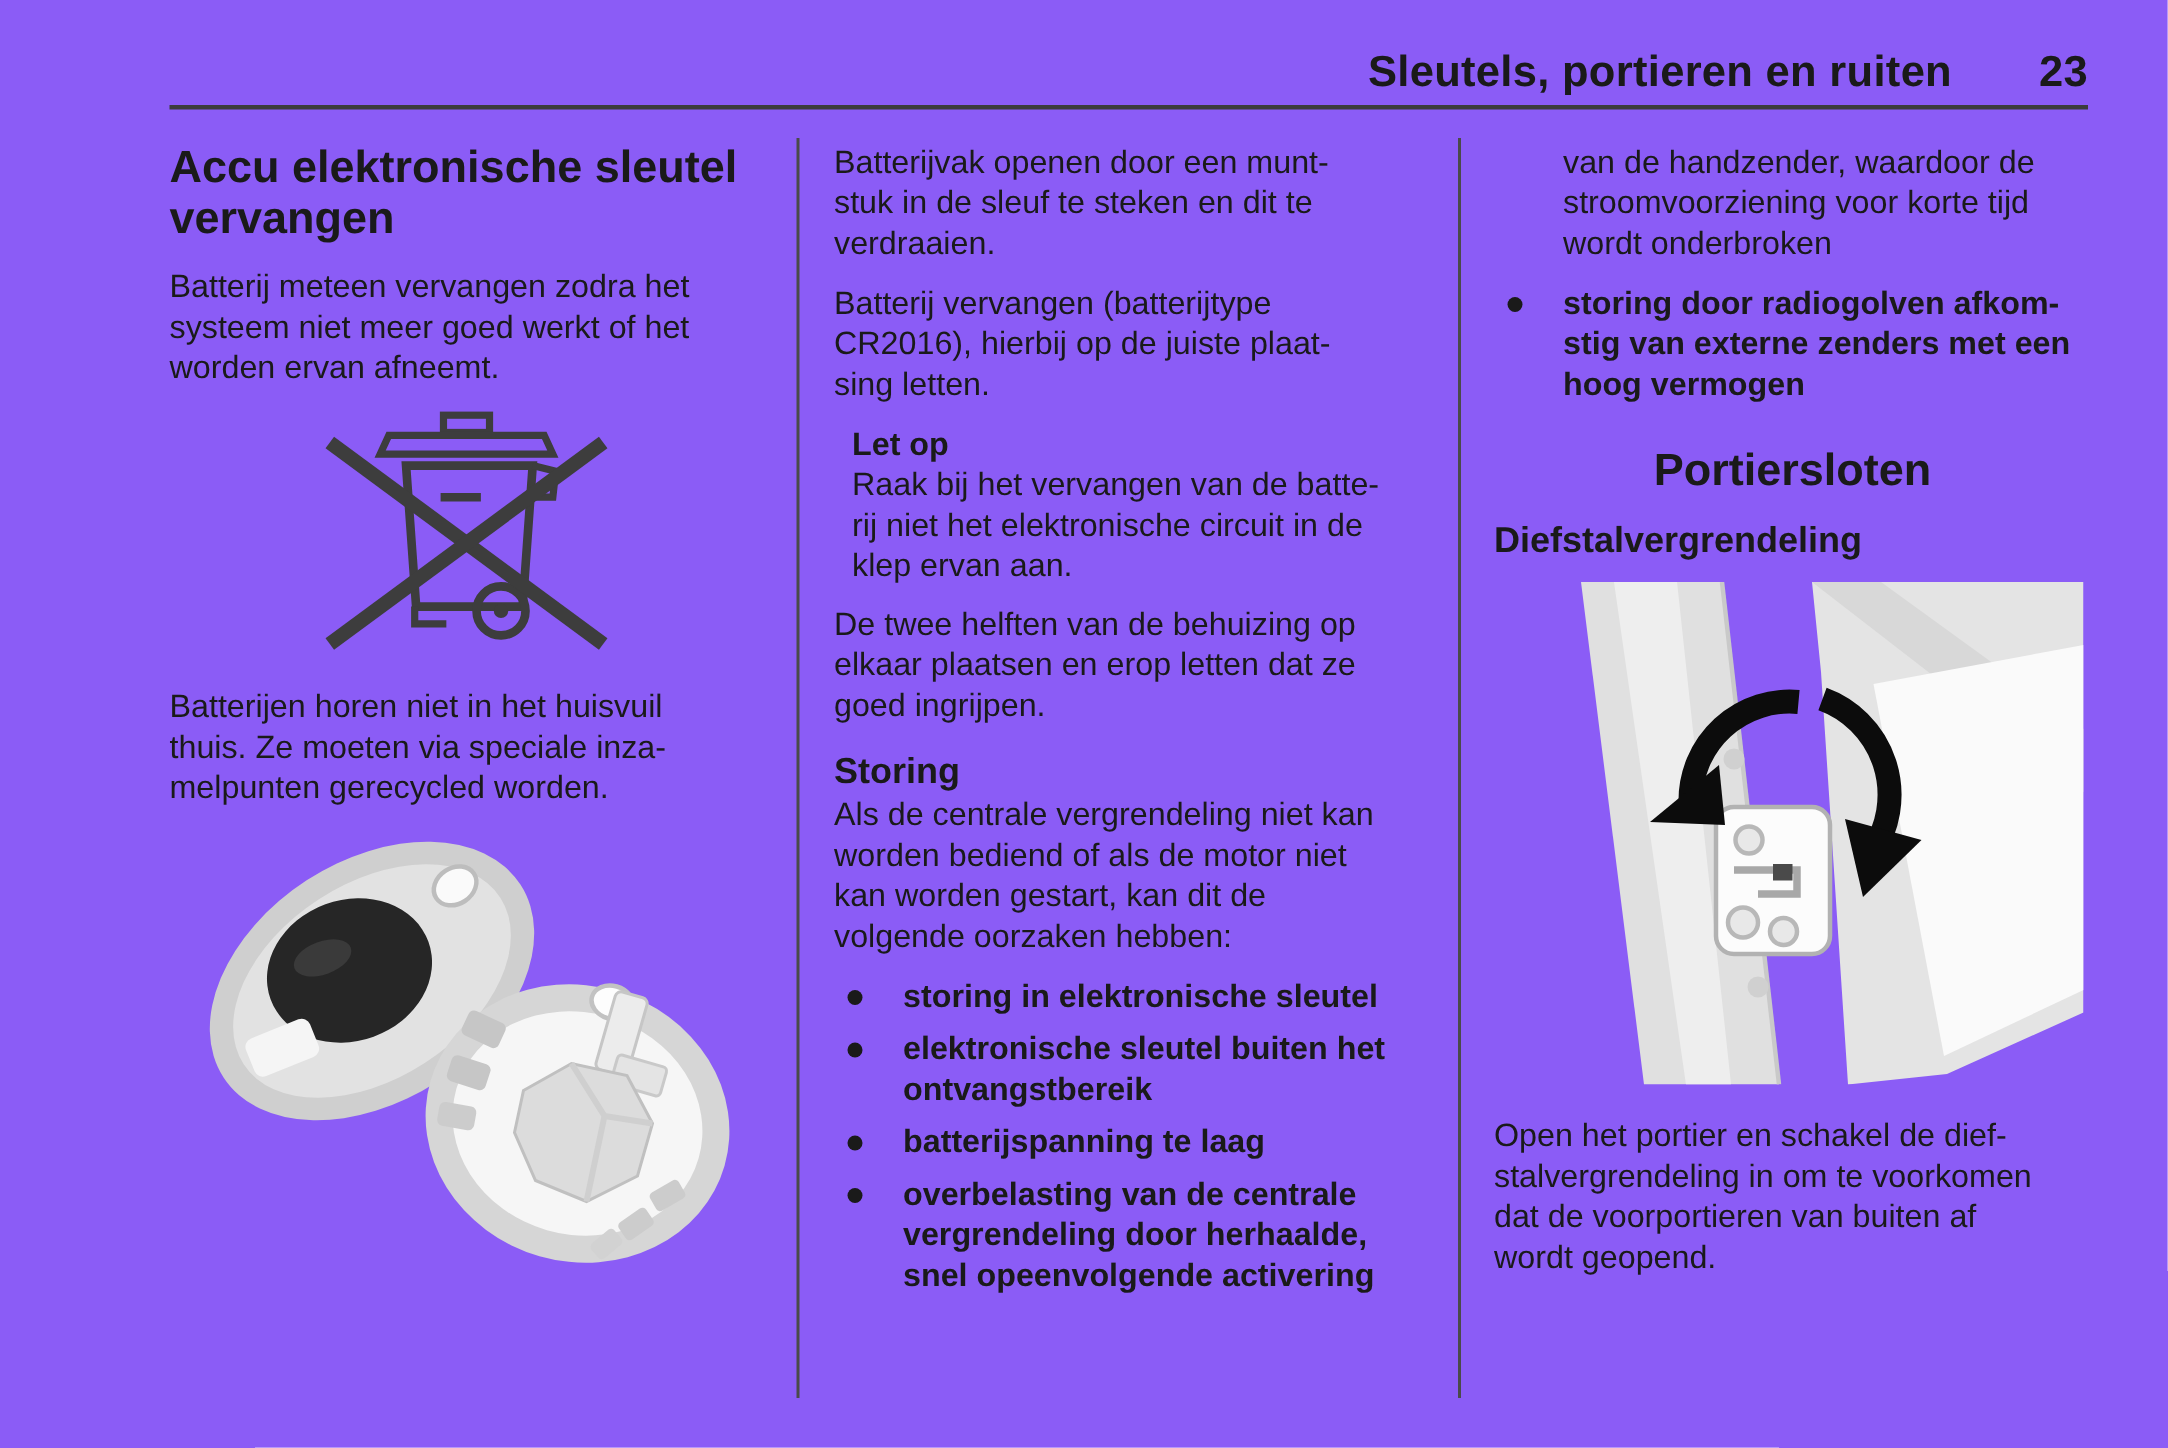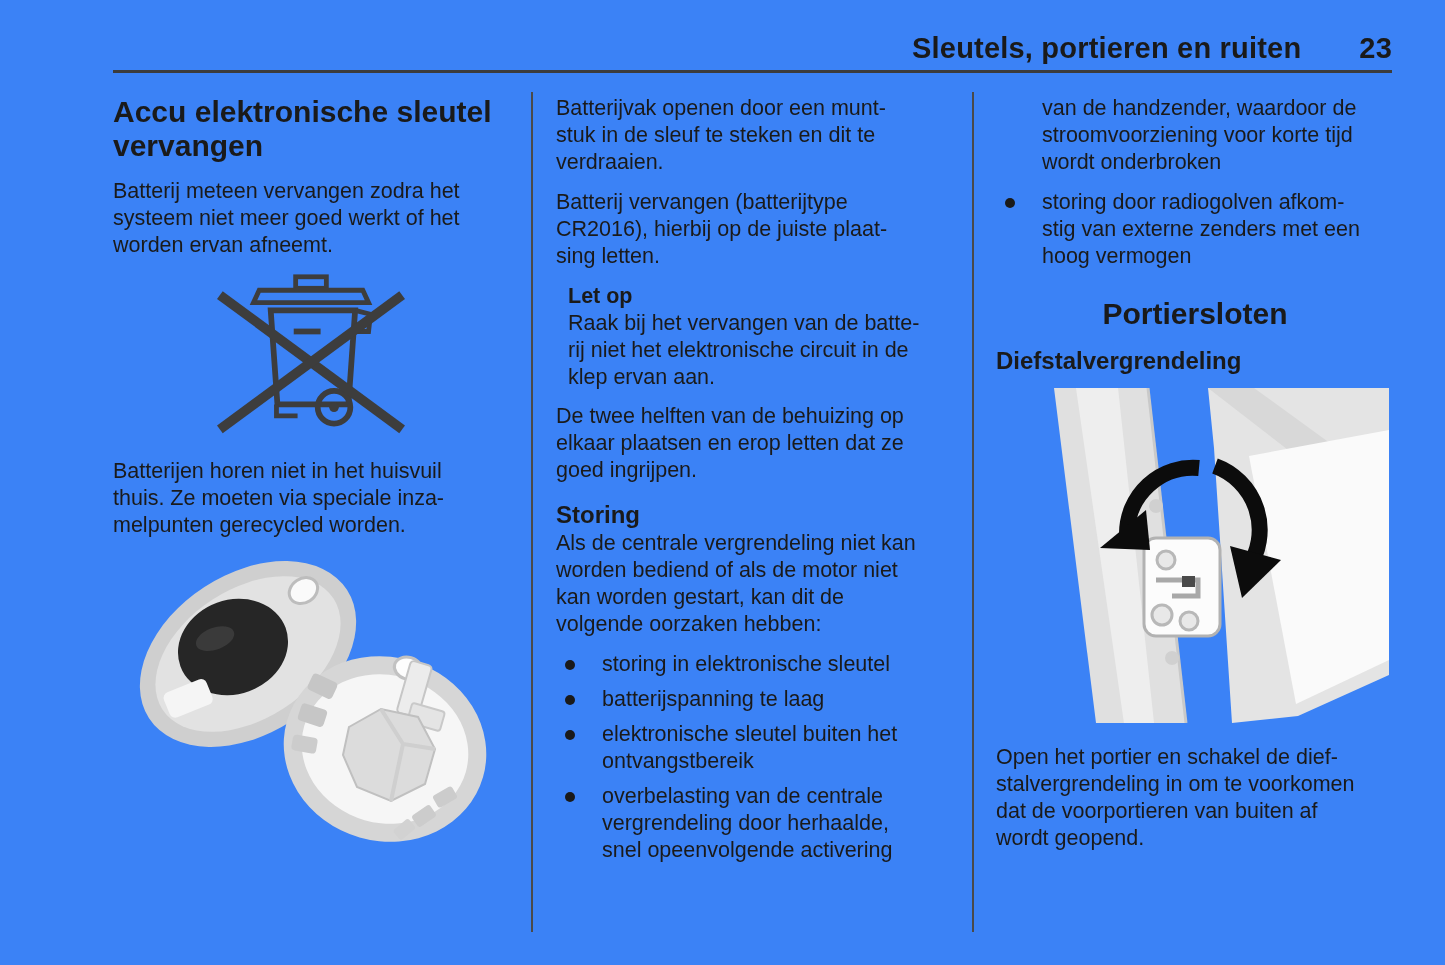--- a/index.html
+++ b/index.html
@@ -2,21 +2,21 @@
 <html><head>
 <meta charset="utf-8">
 <style>
   * { margin:0; padding:0; box-sizing:border-box; }
   html,body { background:#ffffff; }
   body {
     width:1445px; height:965px; position:relative; overflow:hidden;
     font-family:"Liberation Sans","DejaVu Sans",sans-serif;
     color:#1a1a1a;
   }
-  .page { position:absolute; inset:0; background:#3b82f6; }
+  .page { position:absolute; inset:0; background:#8b5cf6; }
 
   .page-header {
     position:absolute; left:113px; top:0; width:1279px; height:73px;
     border-bottom:3px solid #3c3c3c;
     display:flex; justify-content:flex-end; align-items:flex-end;
     padding-bottom:5px; font-weight:bold; font-size:29px; letter-spacing:.2px;
   }
   .page-num { margin-left:58px; }
 
   .vdiv { position:absolute; top:92px; height:840px; width:2px; background:#4a4a4a; }
@@ -30,21 +30,21 @@
 
   .ml { white-space:pre-line; }
   .para { margin-bottom:13px; }
 
   .h1 { font-size:30px; line-height:34px; font-weight:bold; margin-bottom:15px; }
   .h2 { font-size:24px; line-height:30px; font-weight:bold; }
 
   .note { margin:12px 0 12px 12px; }
   .note-title { font-weight:bold; }
 
-  .bullets { list-style:none; }
+  .bullets { list-style:none;font-weight:bold; }
   .bullets li { position:relative; padding-left:46px; margin-bottom:8px; }
   .dot { position:absolute; left:9px; top:9px; width:10px; height:10px;
          border-radius:50%; background:#1a1a1a; }
   .bullet-cont { padding-left:46px; margin-bottom:13px; }
 
   figure { display:block; }
   .weee { width:192px; margin:10px auto 14px; }
   .keyfob { margin-top:20px; width:405px; }
   .doorlock { margin-top:12px; width:393px; }
   .col2 .h2 { margin-top:16px; }
@@ -155,26 +155,26 @@
 kan worden gestart, kan dit de
 volgende oorzaken hebben:</p>
 
     <ul class="bullets">
       <li>
         <span class="dot"></span>
         <span class="ml">storing in elektronische sleutel</span>
       </li>
       <li>
         <span class="dot"></span>
-        <span class="ml">batterijspanning te laag</span>
-      </li>
-      <li>
-        <span class="dot"></span>
         <span class="ml">elektronische sleutel buiten het
 ontvangstbereik</span>
+      </li>
+      <li>
+        <span class="dot"></span>
+        <span class="ml">batterijspanning te laag</span>
       </li>
       <li>
         <span class="dot"></span>
         <span class="ml">overbelasting van de centrale
 vergrendeling door herhaalde,
 snel opeenvolgende activering</span>
       </li>
     </ul>
   </section>
 

